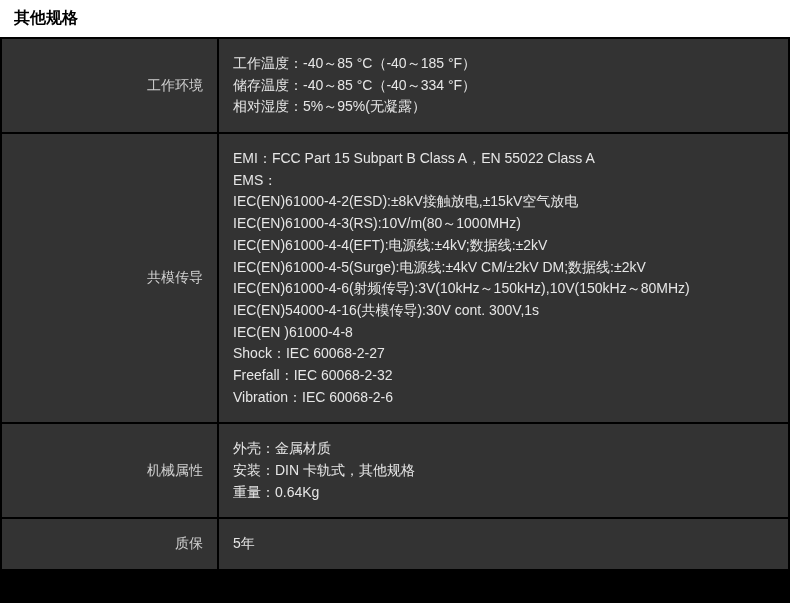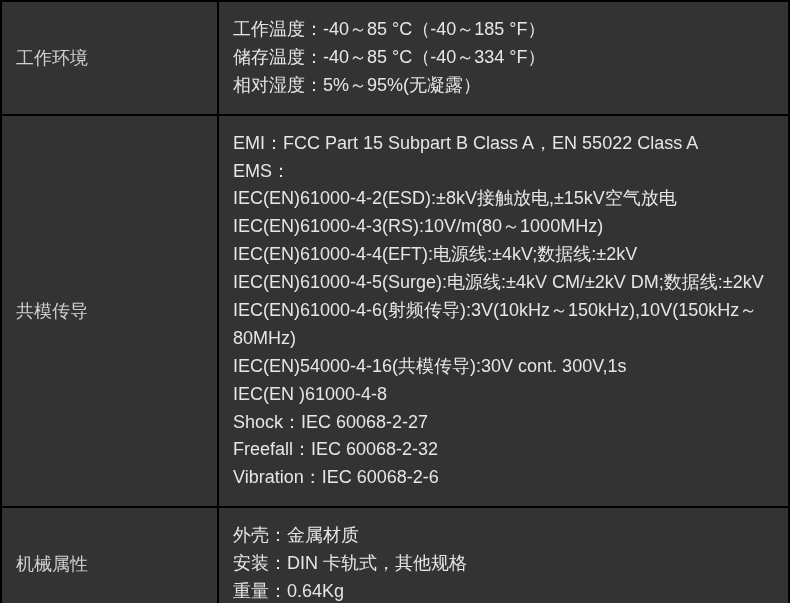--- a/index.html
+++ b/index.html
@@ -23,36 +23,38 @@
   }
   table {
     border-collapse: separate;
     border-spacing: 2px;
     width: 100%;
     background: #000;
   }
   td {
     background: #333333;
     color: #e6e6e6;
-    font-size: 18px;
+    font-size: 14px;
     vertical-align: middle;
     padding: 14px 14px;
   }
   td.label {
     width: 215px;
     color: #d0d0d0;
+    text-align: right;
   }
   .line {
     line-height: 1.55;
   }
 </style>
 </head>
 <body>
 
 <div class="container">
+  <div class="header">其他规格</div>
   <table>
     <tbody id="tbody">
         <tr>
           <td class="label">工作环境</td>
           <td>
             <div class="line">工作温度：-40～85 °C（-40～185 °F）</div>
             <div class="line">储存温度：-40～85 °C（-40～334 °F）</div>
             <div class="line">相对湿度：5%～95%(无凝露）</div>
           </td>
         </tr>

